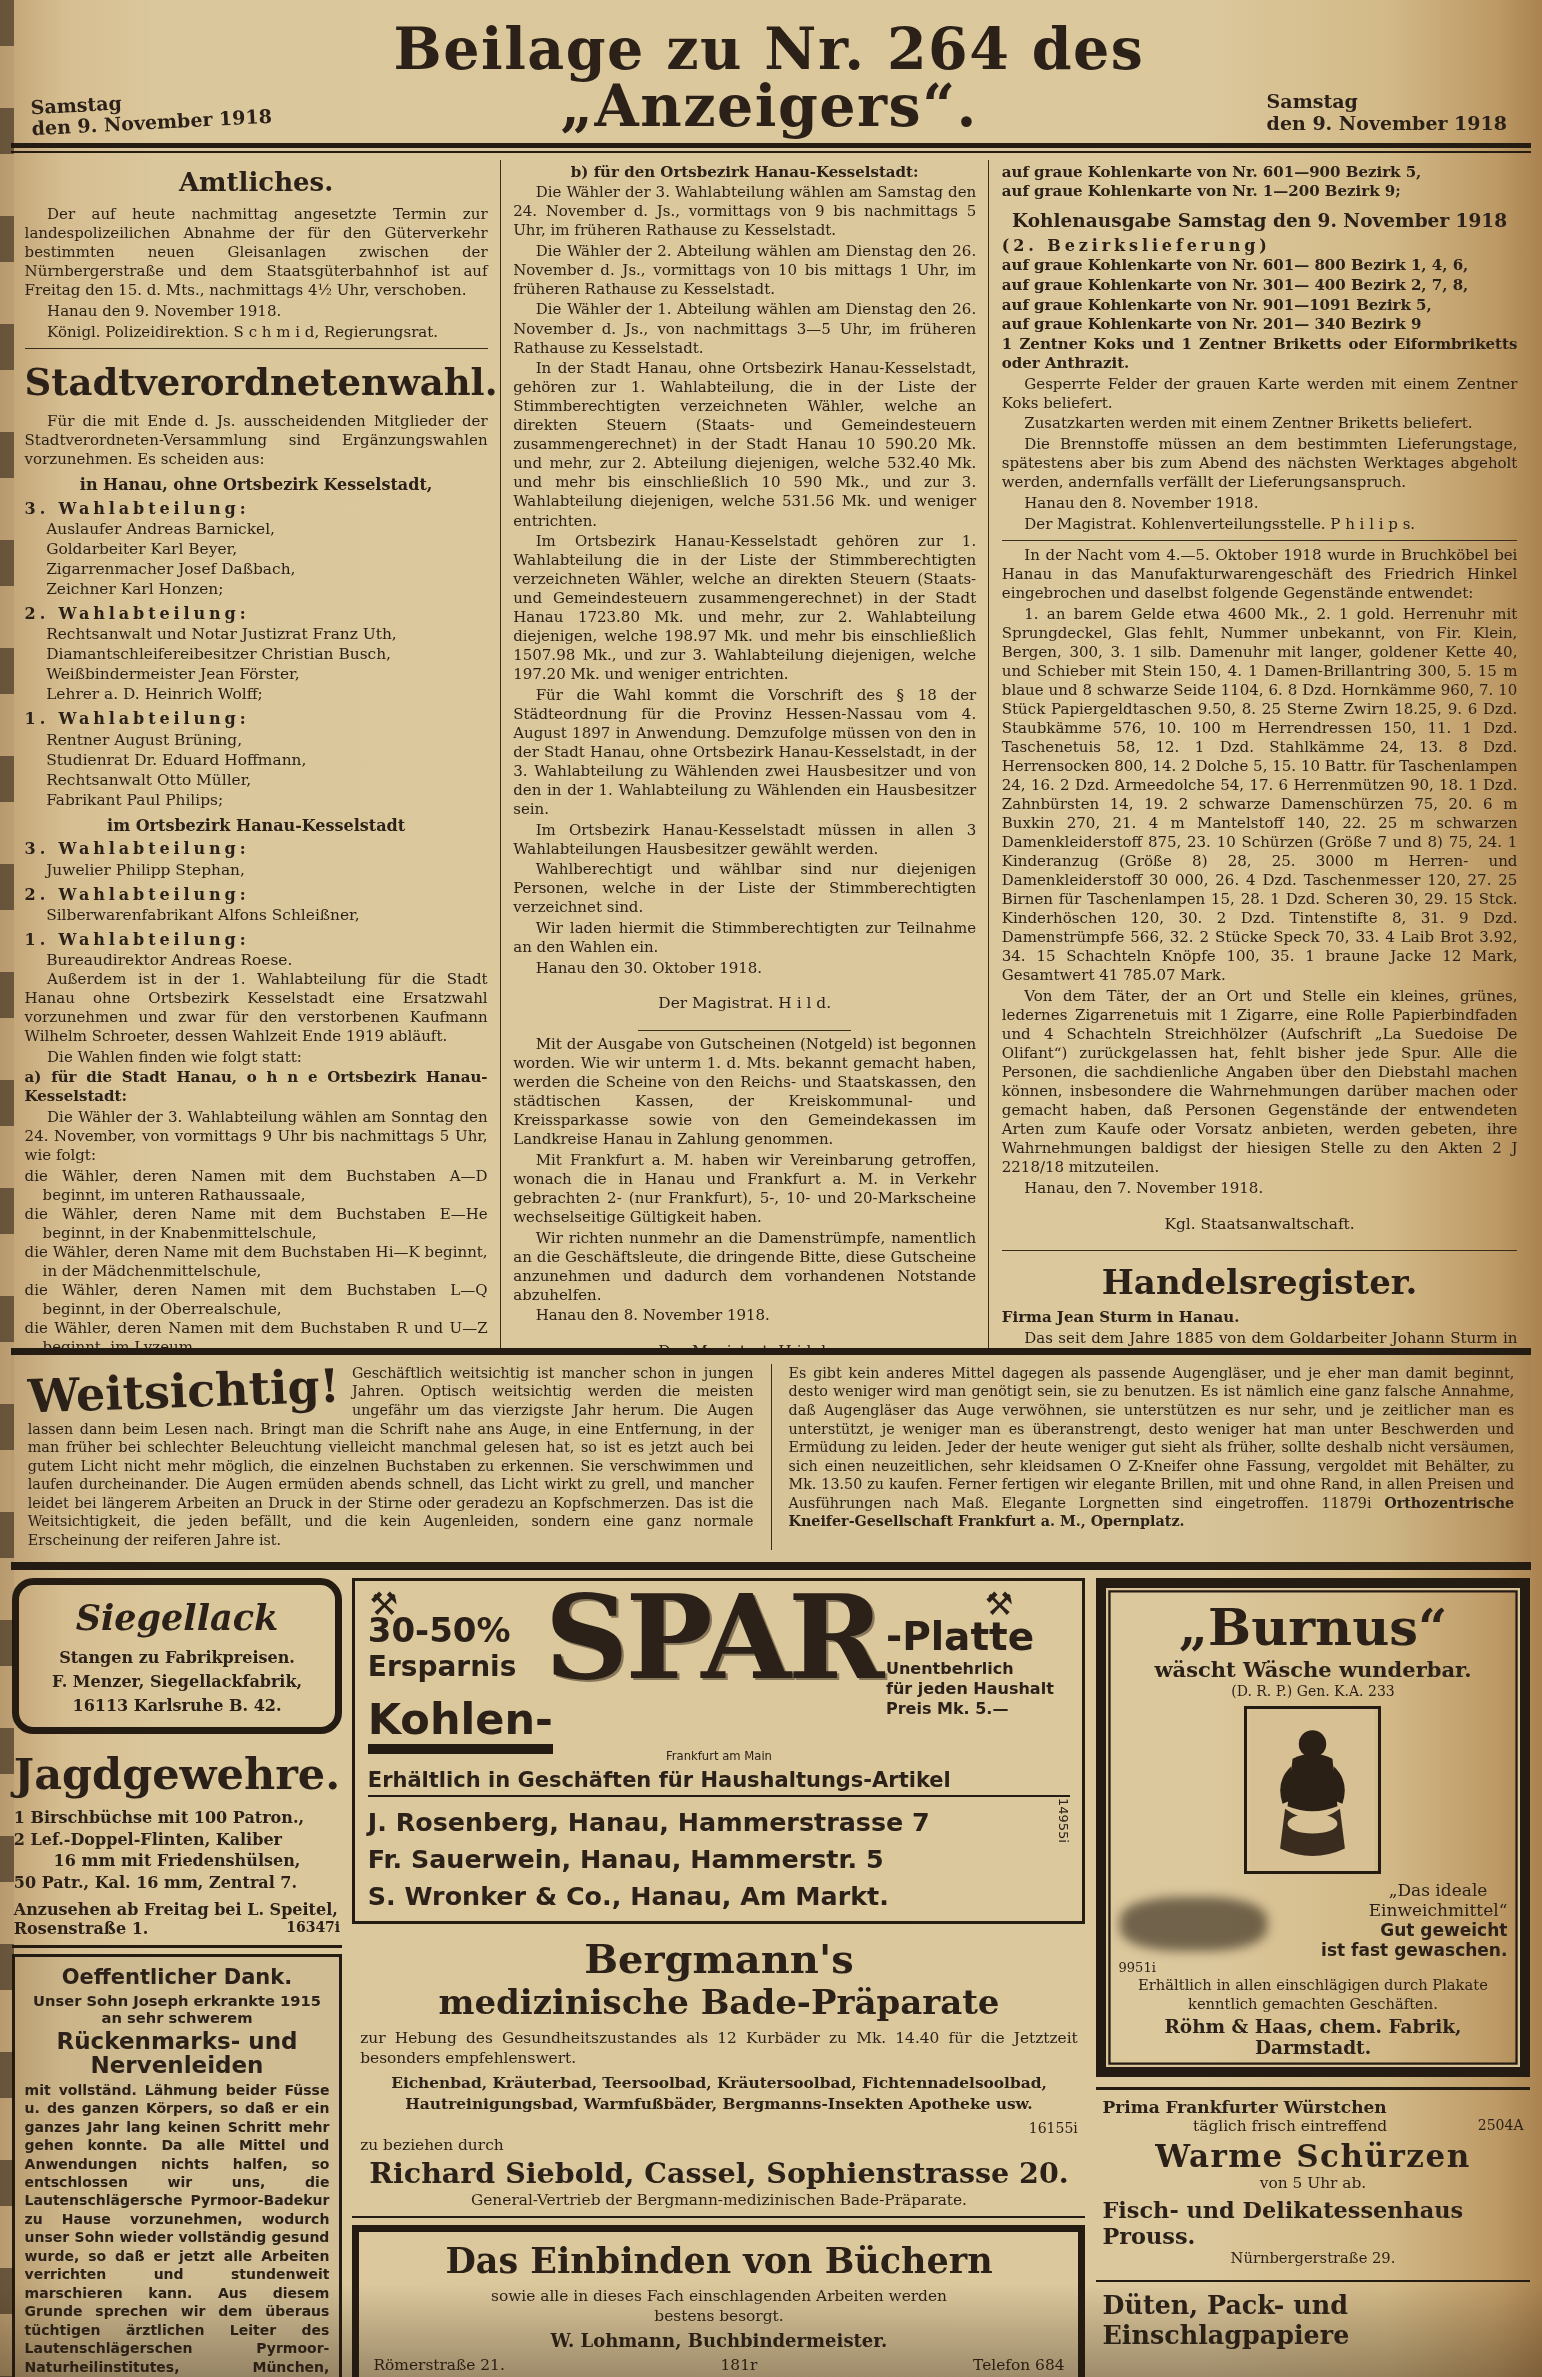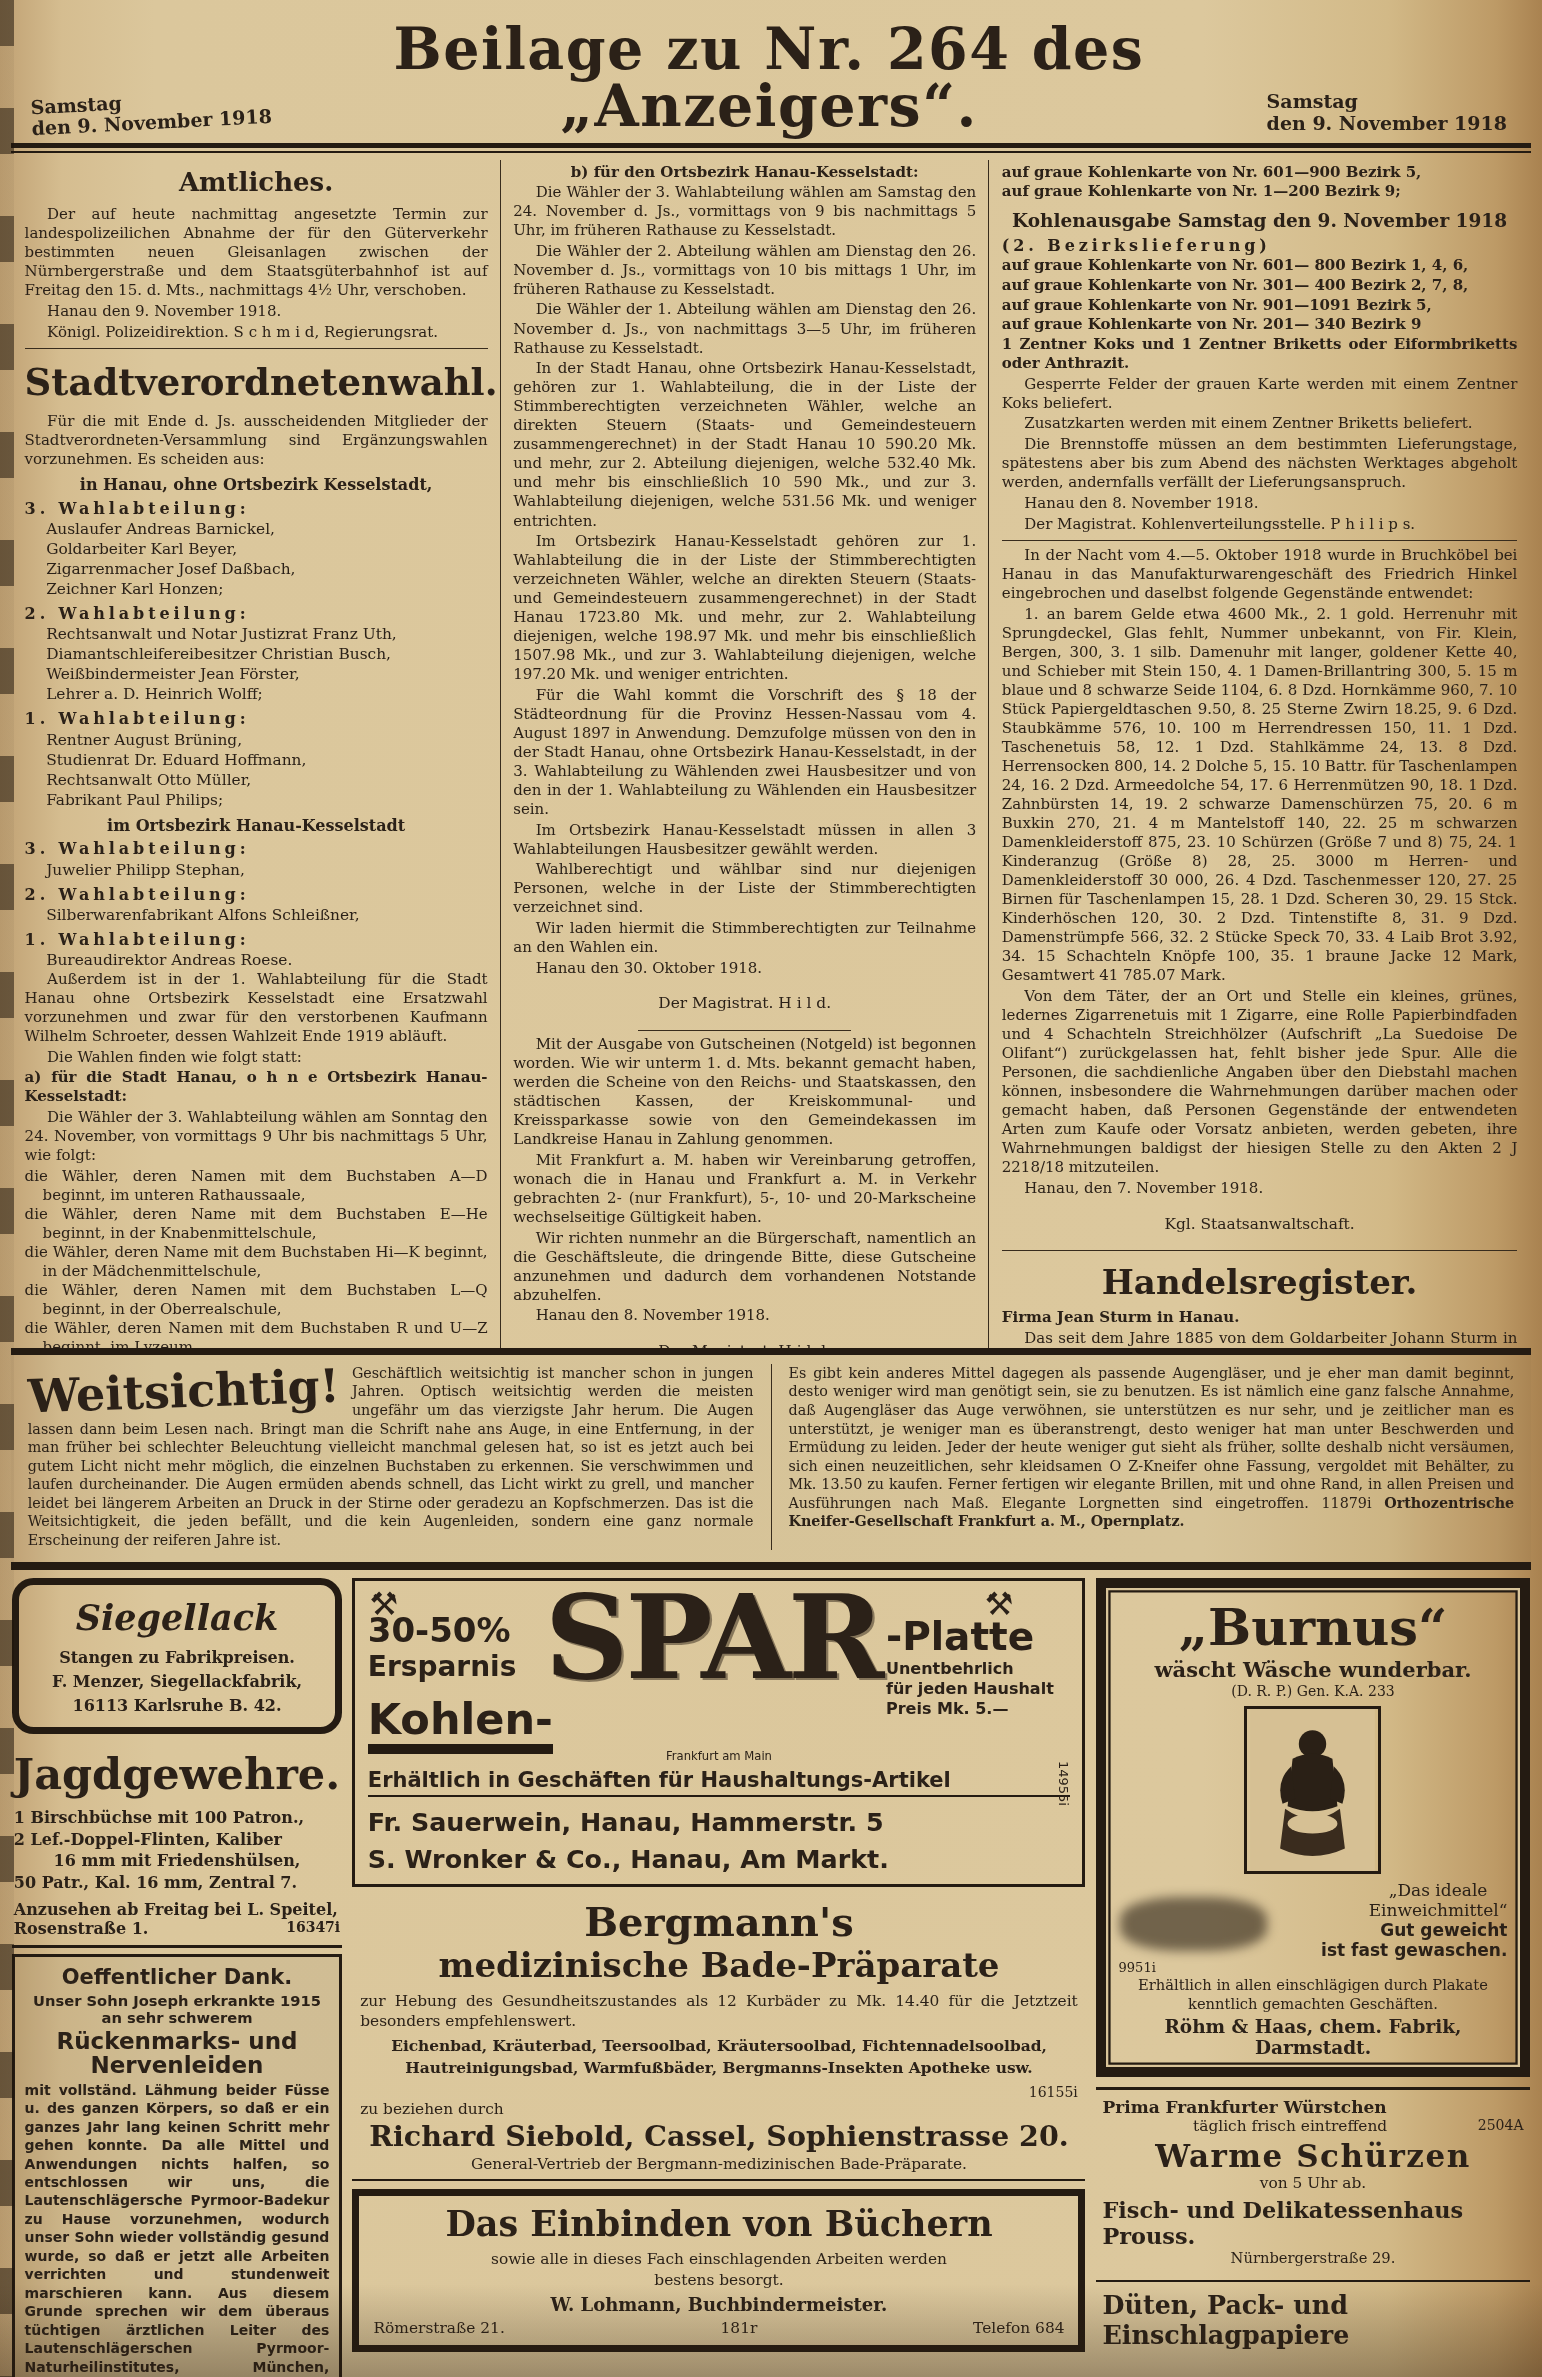--- a/index.html
+++ b/index.html
@@ -201,21 +201,21 @@
       <p class="p">Im Ortsbezirk Hanau-Kesselstadt gehören zur 1. Wahlabteilung die in der Liste der Stimmberechtigten verzeichneten Wähler, welche an direkten Steuern (Staats- und Gemeindesteuern zusammengerechnet) in der Stadt Hanau 1723.80 Mk. und mehr, zur 2. Wahlabteilung diejenigen, welche 198.97 Mk. und mehr bis einschließlich 1507.98 Mk., und zur 3. Wahlabteilung diejenigen, welche 197.20 Mk. und weniger entrichten.</p>
       <p class="p">Für die Wahl kommt die Vorschrift des § 18 der Städteordnung für die Provinz Hessen-Nassau vom 4. August 1897 in Anwendung. Demzufolge müssen von den in der Stadt Hanau, ohne Ortsbezirk Hanau-Kesselstadt, in der 3. Wahlabteilung zu Wählenden zwei Hausbesitzer und von den in der 1. Wahlabteilung zu Wählenden ein Hausbesitzer sein.</p>
       <p class="p">Im Ortsbezirk Hanau-Kesselstadt müssen in allen 3 Wahlabteilungen Hausbesitzer gewählt werden.</p>
       <p class="p">Wahlberechtigt und wählbar sind nur diejenigen Personen, welche in der Liste der Stimmberechtigten verzeichnet sind.</p>
       <p class="p">Wir laden hiermit die Stimmberechtigten zur Teilnahme an den Wahlen ein.</p>
       <p class="dateline">Hanau den 30. Oktober 1918.</p>
       <p class="sig">Der Magistrat.  H i l d.</p>
       <hr class="hr-short">
       <p class="p">Mit der Ausgabe von Gutscheinen (Notgeld) ist begonnen worden. Wie wir unterm 1. d. Mts. bekannt gemacht haben, werden die Scheine von den Reichs- und Staatskassen, den städtischen Kassen, der Kreiskommunal- und Kreissparkasse sowie von den Gemeindekassen im Landkreise Hanau in Zahlung genommen.</p>
       <p class="p">Mit Frankfurt a. M. haben wir Vereinbarung getroffen, wonach die in Hanau und Frankfurt a. M. in Verkehr gebrachten 2- (nur Frankfurt), 5-, 10- und 20-Markscheine wechselseitige Gültigkeit haben.</p>
-      <p class="p">Wir richten nunmehr an die Bürgerschaft, namentlich an die Geschäftsleute, die dringende Bitte, diese Gutscheine anzunehmen und dadurch dem vorhandenen Notstande abzuhelfen.</p>
+      <p class="p">Wir richten nunmehr an die Damenstrümpfe, namentlich an die Geschäftsleute, die dringende Bitte, diese Gutscheine anzunehmen und dadurch dem vorhandenen Notstande abzuhelfen.</p>
       <p class="dateline">Hanau den 8. November 1918.</p>
       <p class="sig">Der Magistrat.  H i l d.</p>
 
     </div>
 
     <div class="col col-3">
       <div class="karte">auf graue Kohlenkarte von Nr. 601—900 Bezirk 5,</div>
       <div class="karte">auf graue Kohlenkarte von Nr.   1—200 Bezirk 9;</div>
       <div class="h-kohlen">Kohlenausgabe Samstag den 9. November 1918</div>
       <div class="abt-h">(2. Bezirkslieferung)</div>
@@ -298,20 +298,21 @@
           </div>
           <div class="spar-r">
             <div class="spar-platte">-Platte</div>
             <div class="spar-sub">Unentbehrlich</div>
             <div class="spar-sub">für jeden Haushalt</div>
             <div class="spar-sub">Preis Mk. 5.—</div>
           </div>
         </div>
         <div class="spar-city">Frankfurt am Main</div>
         <div class="spar-avail">Erhältlich in Geschäften für Haushaltungs-Artikel</div>
+        <div class="spar-dealer">J. Rosenberg, Hanau, Hammerstrasse 7</div>
         <div class="spar-dealer">Fr. Sauerwein, Hanau, Hammerstr. 5</div>
         <div class="spar-dealer">S. Wronker &amp; Co., Hanau, Am Markt.</div>
         <span class="vnum">14955i</span>
       </div>
 
       <div class="berg">
         <div class="berg-t1">Bergmann's</div>
         <div class="berg-t2">medizinische Bade-Präparate</div>
         <div class="berg-p">zur Hebung des Gesundheitszustandes als 12 Kurbäder zu Mk. 14.40 für die Jetztzeit besonders empfehlenswert.</div>
         <div class="berg-baths">Eichenbad, Kräuterbad, Teersoolbad, Kräutersoolbad, Fichtennadelsoolbad, Hautreinigungsbad, Warmfußbäder, Bergmanns-Insekten Apotheke usw.</div>

